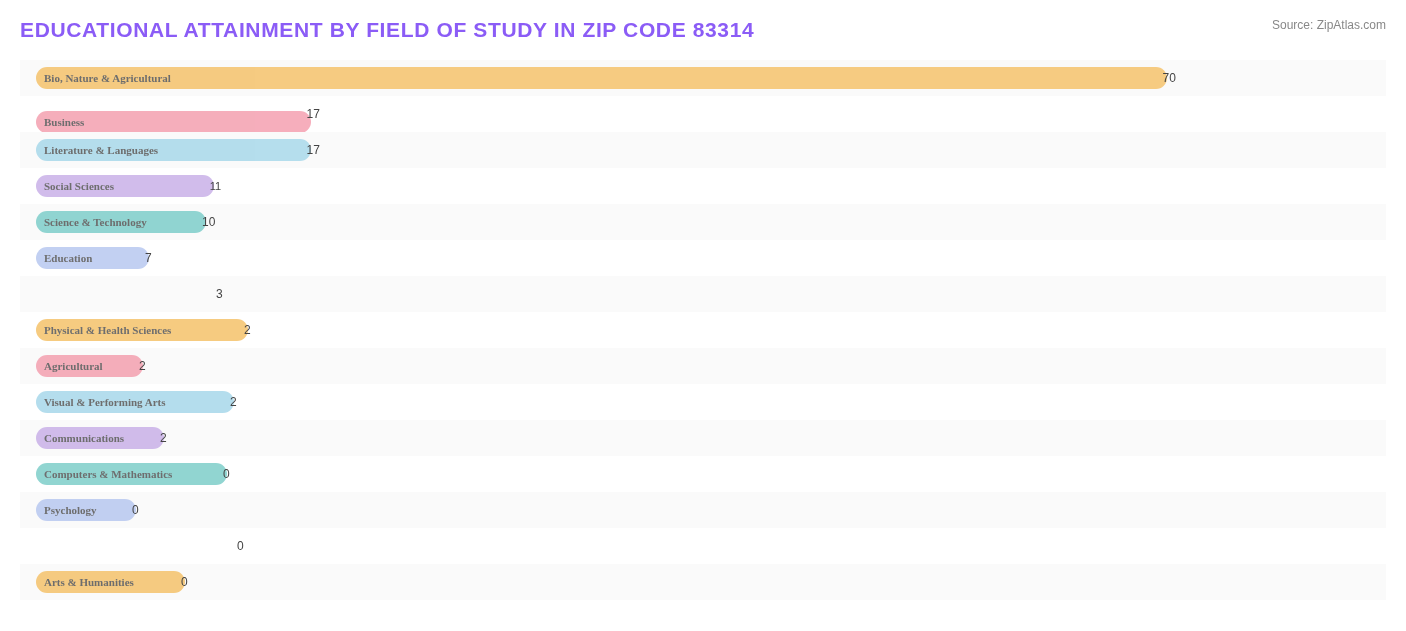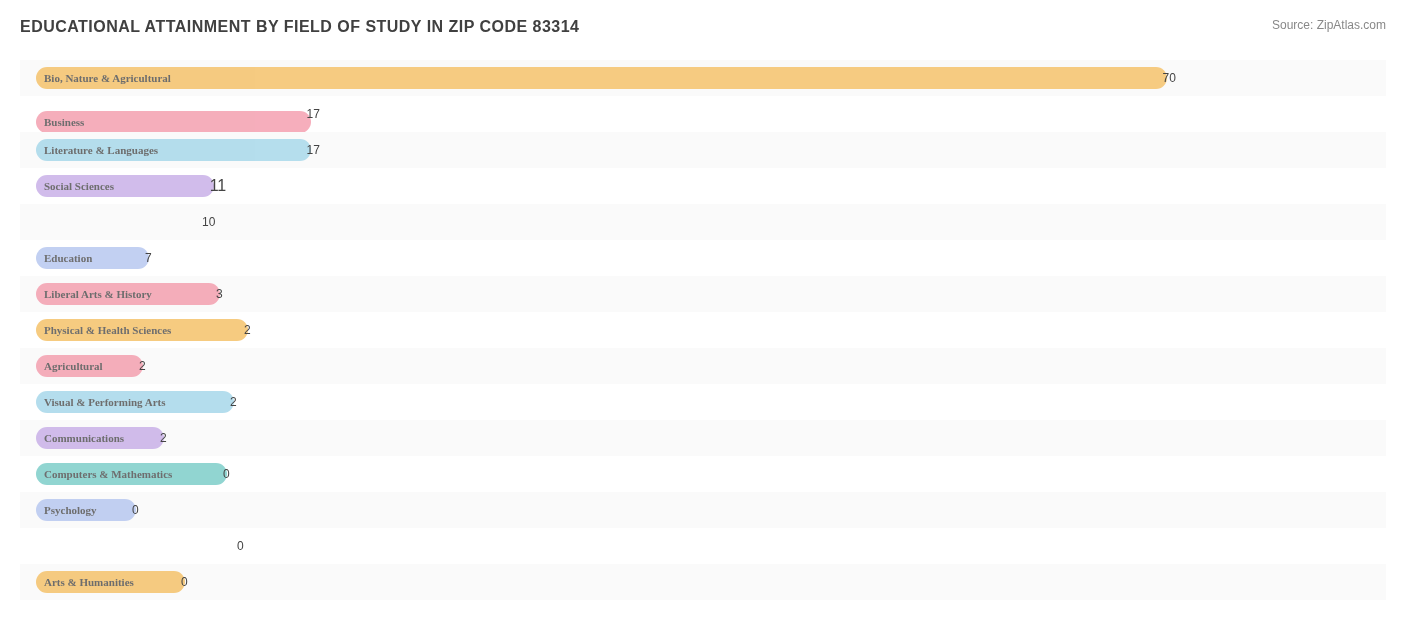--- a/index.html
+++ b/index.html
@@ -4,23 +4,23 @@
   <style>
     * { box-sizing: border-box; margin: 0; padding: 0; }
     body {
       font-family: Arial, sans-serif;
       background: #fff;
       width: 1406px;
       min-height: 631px;
       padding: 18px 20px 30px 20px;
     }
     .chart-title {
-      font-size: 16px;
+      font-size: 21px;
       font-weight: bold;
-      color: #404040;
+      color: #8b5cf6;
       text-transform: uppercase;
       letter-spacing: 0.03em;
       margin-bottom: 4px;
     }
     .source-line {
       font-size: 12px;
       color: #888;
       text-align: right;
       margin-bottom: 20px;
     }
@@ -126,39 +126,39 @@
           </div>
         </div>
         <span class="bar-value" style="position: absolute; left: 280.55px; top: 50%; transform: translateY(-50%); font-size: 12px; color: rgb(68, 68, 68);">17</span>
       </div>
       <div class="bar-row">
         <div class="bar-wrapper" style="width: 177.65px;">
           <div class="bar-pill" style="width: 177.65px; background-color: rgb(201, 177, 232); opacity: 0.85;">
             <span class="bar-pill-label">Social Sciences</span>
           </div>
         </div>
-        <span class="bar-value" style="position: absolute; left: 183.65px; top: 50%; transform: translateY(-50%); font-size: 16px; color: rgb(68, 68, 68);">11</span>
-      </div>
-      <div class="bar-row">
+        <span class="bar-value" style="position: absolute; left: 183.65px; top: 50%; transform: translateY(-50%); font-size: 11px; color: rgb(68, 68, 68);">11</span>
+      </div>
+      <div class="bar-row">
+        <div class="bar-wrapper" style="width: 170px;">
+          <div class="bar-pill" style="width: 170px; background-color: rgb(126, 206, 202); opacity: 0.85;">
+            <span class="bar-pill-label">Science &amp; Technology</span>
+          </div>
+        </div>
         <span class="bar-value" style="position: absolute; left: 176px; top: 50%; transform: translateY(-50%); font-size: 12px; color: rgb(68, 68, 68);">10</span>
       </div>
       <div class="bar-row">
         <div class="bar-wrapper" style="width: 113.05px;">
           <div class="bar-pill" style="width: 113.05px; background-color: rgb(184, 200, 240); opacity: 0.85;">
             <span class="bar-pill-label">Education</span>
           </div>
         </div>
         <span class="bar-value" style="position: absolute; left: 119.05px; top: 50%; transform: translateY(-50%); font-size: 12px; color: rgb(68, 68, 68);">7</span>
       </div>
       <div class="bar-row">
-        <div class="bar-wrapper" style="width: 184px;">
-          <div class="bar-pill" style="width: 184px; background-color: rgb(244, 160, 176); opacity: 0.85;">
-            <span class="bar-pill-label">Liberal Arts &amp; History</span>
-          </div>
-        </div>
         <span class="bar-value" style="position: absolute; left: 190px; top: 50%; transform: translateY(-50%); font-size: 12px; color: rgb(68, 68, 68);">3</span>
       </div>
       <div class="bar-row">
         <div class="bar-wrapper" style="width: 212px;">
           <div class="bar-pill" style="width: 212px; background-color: rgb(245, 194, 107); opacity: 0.85;">
             <span class="bar-pill-label">Physical &amp; Health Sciences</span>
           </div>
         </div>
         <span class="bar-value" style="position: absolute; left: 218px; top: 50%; transform: translateY(-50%); font-size: 12px; color: rgb(68, 68, 68);">2</span>
       </div>

